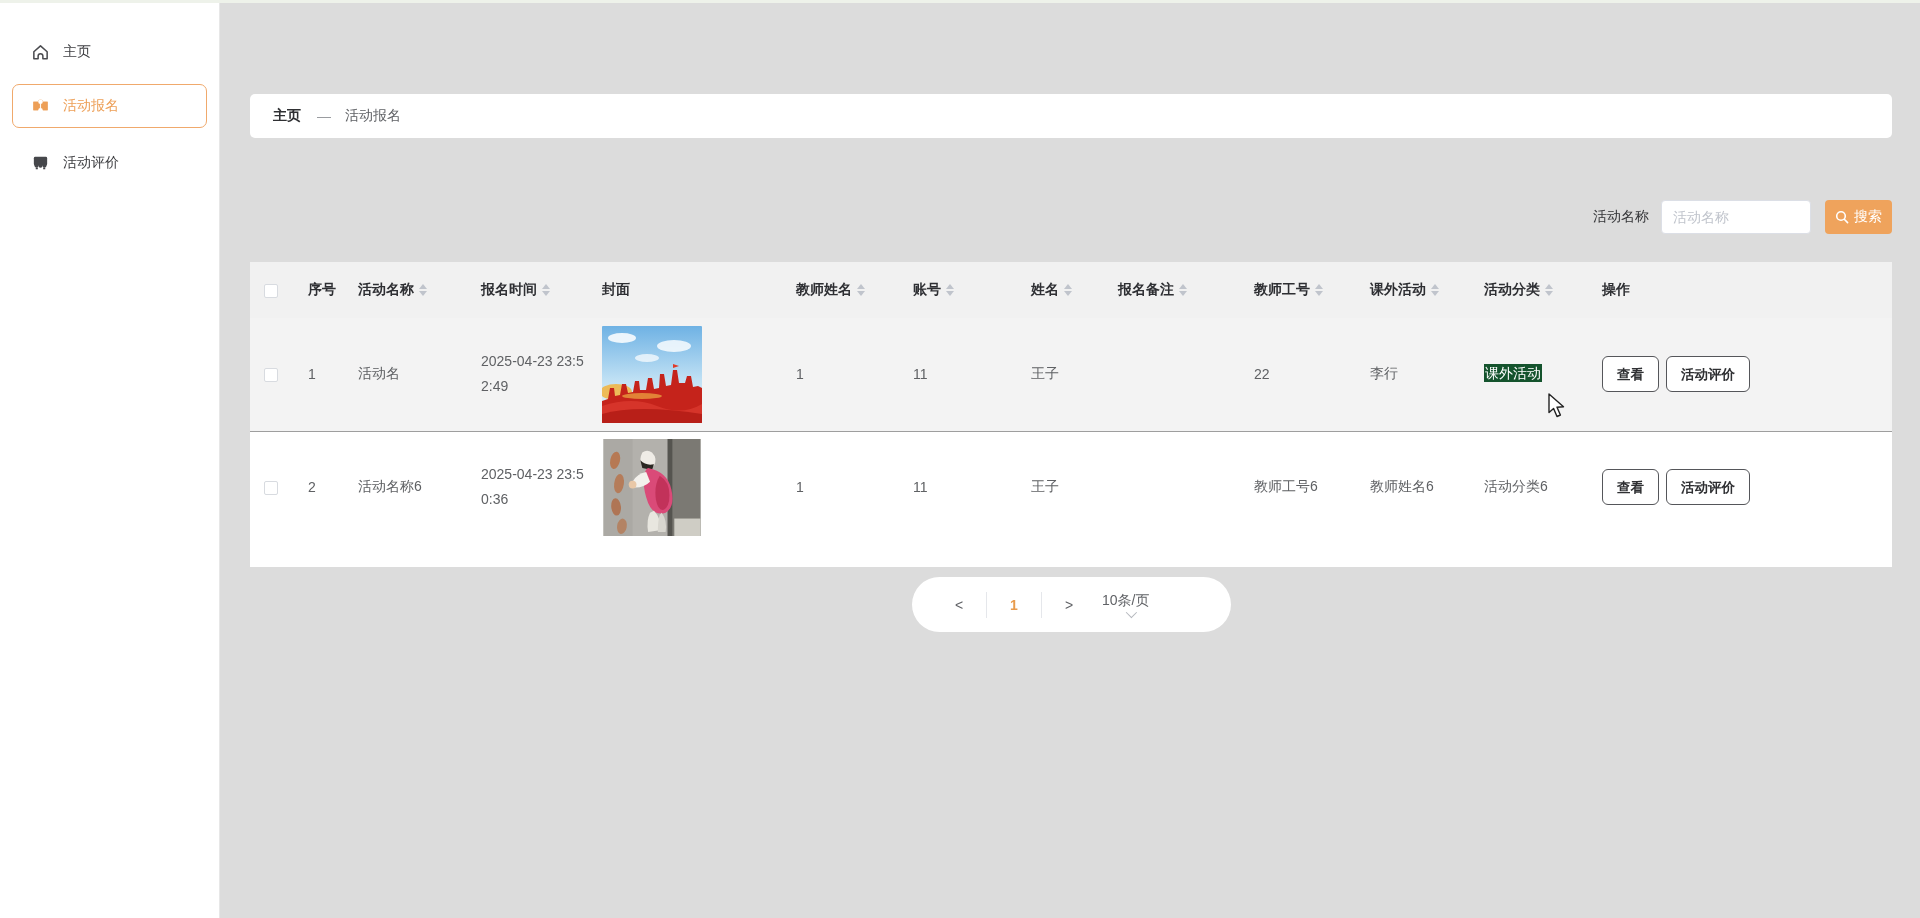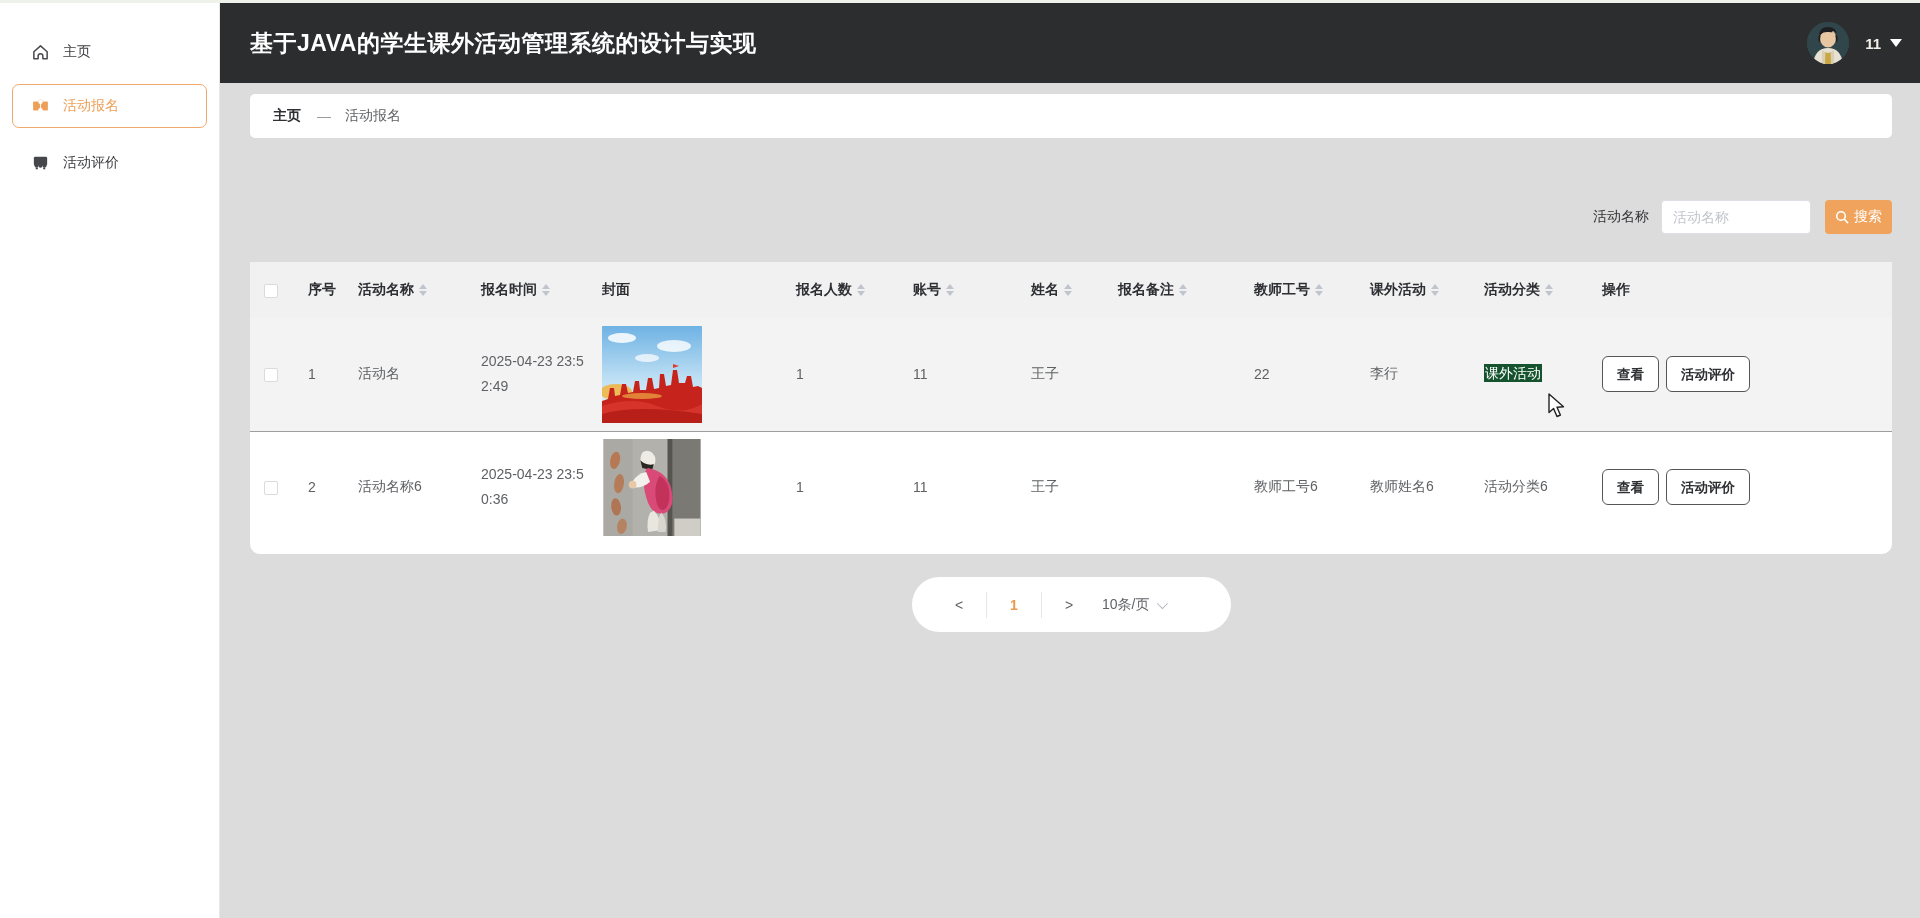--- a/index.html
+++ b/index.html
@@ -34,21 +34,21 @@
   .bc-current { color:#606266; }
 
   
   .search-row { position:absolute; right:28px; top:198px; height:38px; display:flex; align-items:center; }
   .search-label { font-size:14px; color:#333437; margin-right:12px; }
   .search-input { width:150px; height:34px; background:#fff; border:1px solid #dcdfe6; border-radius:4px; font-size:14px; padding:0 11px; color:#606266; outline:none; font-family:inherit; }
   .search-input::placeholder { color:#c0c4cc; }
   .search-btn { margin-left:14px; height:34px; width:67px; background:#efa35c; color:#fff; border:none; border-radius:4px; font-size:14px; display:flex; align-items:center; justify-content:center; gap:5px; cursor:pointer; font-family:inherit; }
 
   
-  .table-wrap { position:absolute; left:250px; top:262px; width:1642px; background:#ffffff; padding-bottom:11px;border-radius:10px; }
+  .table-wrap { position:absolute; left:250px; top:262px; width:1642px; background:#ffffff; padding-bottom:24px; }
   table { border-collapse:collapse; table-layout:fixed; width:1642px; }
   th { height:56px; background:#f1f1f1; font-size:14px; font-weight:bold; color:#2e2f33; text-align:left; padding-left:8px; white-space:nowrap; }
   td { font-size:14px; color:#5f6164; padding-left:8px; vertical-align:middle; }
   tr.row-1 td { height:113px; background:#f3f3f3; border-bottom:1px solid #9e9e9e; }
   tr.row-2 td { height:112px; background:#ffffff; }
   .cb { display:inline-block; width:14px; height:14px; background:#fff; border:1px solid #d8dbe0; border-radius:2px; vertical-align:middle; cursor:pointer; }
   th .cb { margin-left:6px; }
   td .cb { margin-left:6px; }
   .sort { display:inline-flex; flex-direction:column; vertical-align:middle; margin-left:5px; gap:2px; cursor:pointer; }
   .sort i { width:0; height:0; border-left:4.5px solid transparent; border-right:4.5px solid transparent; display:block; }
@@ -58,21 +58,21 @@
   .cover { width:100px; height:97px; border-radius:1px; display:block; cursor:pointer; }
   .sel { background:#14532d; color:#ffffff; padding:1px 1px; }
   .act-btn { display:inline-block; height:36px; line-height:33px; padding:0 14px; background:#fff; border:1.5px solid #55565a; border-radius:6px; font-size:13.5px; font-weight:bold; color:#2f3033; cursor:pointer; margin-right:7px; font-family:inherit; }
 
   
   .pagination { position:absolute; left:912px; top:577px; width:319px; height:55px; background:#ffffff; border-radius:28px; display:flex; align-items:center; font-size:14px; color:#606266; }
   .pg-prev { margin-left:37px; width:20px; text-align:center; cursor:pointer; color:#606266; }
   .pg-div { width:1px; height:26px; background:#e5e7eb; margin:0 17px; }
   .pg-page { width:20px; text-align:center; color:#e89b4d; font-weight:bold; cursor:pointer; }
   .pg-next { width:20px; text-align:center; cursor:pointer; color:#606266; }
-  .pg-size { margin-left:23px; color:#606266; cursor:pointer; display:flex; align-items:center; }
+  .pg-size { margin-left:23px; color:#606266; cursor:pointer; display:flex; align-items:center;flex-direction:column; }
   .pg-caret { margin-left:8px; width:8px; height:8px; border-right:1.5px solid #b4b7bd; border-bottom:1.5px solid #b4b7bd; transform:rotate(45deg) translateY(-2px); }
 
   
   .mouse-cursor { position:absolute; left:1547px; top:393px; z-index:50; pointer-events:none; }
 </style>
 </head>
 <body>
 
 <div class="page">
   <div class="top-strip"></div>
@@ -109,39 +109,20 @@
           <circle cx="14.2" cy="12.5" r="2.2" fill="#46474b"></circle>
           <rect x="5" y="14.6" width="2.2" height="2" fill="#46474b"></rect>
           <rect x="12.8" y="14.6" width="2.2" height="2" fill="#46474b"></rect>
         </svg>
       </span>
       <span class="s-label">活动评价</span>
     </div>
 
   </nav>
 
-  <header class="appbar">
-    <h1 class="app-title">基于JAVA的学生课外活动管理系统的设计与实现</h1>
-    <div class="user-box">
-      <span class="avatar">
-        <svg width="42" height="42" viewBox="0 0 42 42">
-          <rect width="42" height="42" fill="#31464a"></rect>
-          <path d="M6 42 Q8 26 21 26 Q34 26 36 42 Z" fill="#e6e1d2"></path>
-          <path d="M15 28 Q21 33 27 28 L27 42 L15 42 Z" fill="#d9ceb4"></path>
-          <path d="M18.5 30 Q21 32.5 23.5 30 L24 42 L18 42 Z" fill="#c8a83e"></path>
-          <ellipse cx="21" cy="16" rx="8" ry="9.5" fill="#e8c6a2"></ellipse>
-          <path d="M12 14 Q12 5 21 5 Q30 5 30 14 Q30 9.5 25 9 Q27 11 22 10 Q16 9.5 14.5 12 Q13 13.5 12 14 Z" fill="#1e1f22"></path>
-          <path d="M12 13 Q10.5 18 12.5 21 L13.5 14 Z" fill="#1e1f22"></path>
-          <path d="M30 13 Q31.5 18 29.5 21 L28.5 14 Z" fill="#1e1f22"></path>
-        </svg>
-      </span>
-      <span class="user-name">11</span>
-      <span class="user-caret"></span>
-    </div>
-  </header>
 
   <div class="breadcrumb">
     <span class="bc-home">主页</span>
     <span class="bc-sep">—</span>
     <span class="bc-current">活动报名</span>
   </div>
 
   <div class="search-row">
     <span class="search-label">活动名称</span>
     <input class="search-input" type="text" placeholder="活动名称" style="">
@@ -177,21 +158,21 @@
           <th>序号</th>
           <th><span>活动名称</span><span class="sort">
                 <i class="up"></i>
                 <i class="dn"></i>
               </span></th>
           <th><span>报名时间</span><span class="sort">
                 <i class="up"></i>
                 <i class="dn"></i>
               </span></th>
           <th>封面</th>
-          <th><span>报名人数</span><span class="sort">
+          <th><span>教师姓名</span><span class="sort">
                 <i class="up"></i>
                 <i class="dn"></i>
               </span></th>
           <th><span>账号</span><span class="sort">
                 <i class="up"></i>
                 <i class="dn"></i>
               </span></th>
           <th><span>姓名</span><span class="sort">
                 <i class="up"></i>
                 <i class="dn"></i>

